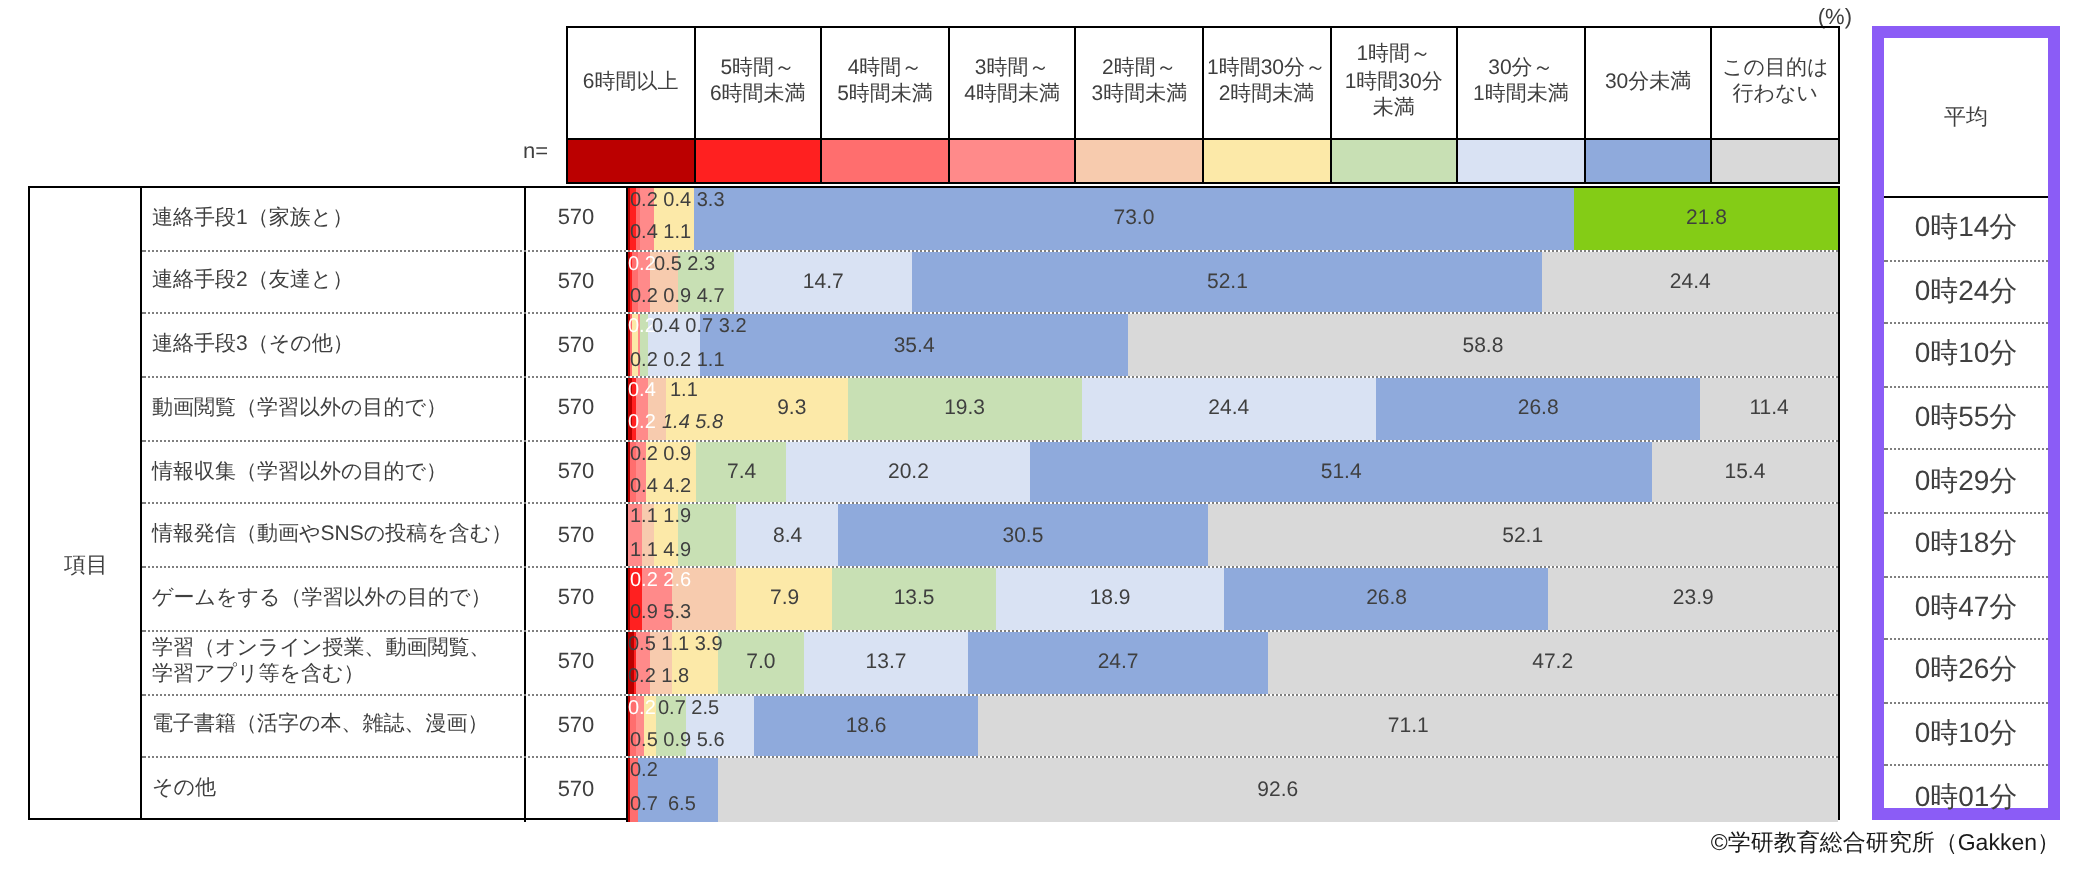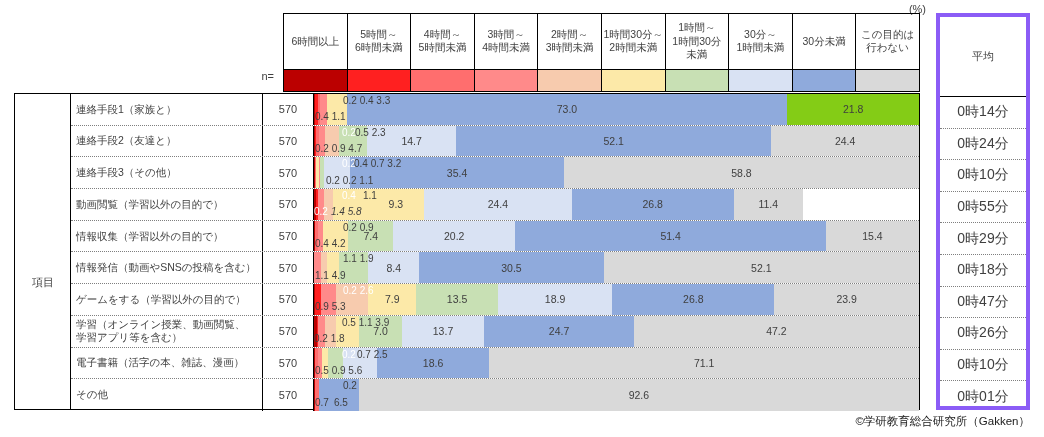--- a/index.html
+++ b/index.html
@@ -102,28 +102,28 @@
   }
   .seg .v{pointer-events:none;}
 
   
   .tiny{
     position:absolute;
     font-size:10px;line-height:1.05;
     white-space:nowrap;
     color:#3f3f3f;
   }
-  .tiny.top{top:2px;padding-left:28px;}
+  .tiny.top{top:2px;}
   .tiny.bot{bottom:2px;}
   .tiny.onred{color:#ffffff;}
 
   
   .avg{
     position:absolute;left:936px;top:13px;width:94px;height:397px;
-    border:4px solid #8b5cf6;box-sizing:border-box;
+    border:6px solid #8b5cf6;box-sizing:border-box;
   }
   .avg-head{
     height:79px;
     border-bottom:1px solid #000;
     display:flex;align-items:center;justify-content:center;
     font-size:11px;color:#3f3f3f;
   }
   .avg-body{height:316px;box-sizing:border-box;}
   .avg-row{
     height:31.6px;
@@ -243,36 +243,39 @@
             <div class="seg" style="width: 1.1%; background: rgb(217, 226, 243);"></div>
             <div class="seg" style="width: 3.2%; background: rgb(217, 226, 243);"></div>
             <div class="seg" style="width: 35.4%; background: rgb(143, 170, 220);">
               <span class="v">35.4</span>
             </div>
             <div class="seg" style="width: 58.8%; background: rgb(217, 217, 217);">
               <span class="v">58.8</span>
             </div>
             <div class="tiny top onred" style="left: 0px;">0.2</div>
             <div class="tiny top" style="left: 12px;">0.4  0.7 3.2</div>
-            <div class="tiny bot" style="left: 12px;">0.2 0.2 1.1</div>
+            <div class="tiny bot" style="left: 1px;">0.2 0.2 1.1</div>
           </div>
         </div>
         <div class="row">
           <div class="c-item">
             <div>動画閲覧（学習以外の目的で）</div>
           </div>
           <div class="c-n">570</div>
           <div class="c-bar">
             <div class="seg" style="width: 0.4%; background: rgb(187, 0, 0);"></div>
             <div class="seg" style="width: 0.2%; background: rgb(255, 32, 32);"></div>
             <div class="seg" style="width: 1.1%; background: rgb(255, 138, 138);"></div>
             <div class="seg" style="width: 1.4%; background: rgb(247, 203, 174);"></div>
             <div class="seg" style="width: 5.8%; background: rgb(252, 233, 168);"></div>
             <div class="seg" style="width: 9.3%; background: rgb(252, 233, 168);">
               <span class="v">9.3</span>
+            </div>
+            <div class="seg" style="width: 19.3%; background: rgb(200, 224, 180);">
+              <span class="v">19.3</span>
             </div>
             <div class="seg" style="width: 24.4%; background: rgb(217, 226, 243);">
               <span class="v">24.4</span>
             </div>
             <div class="seg" style="width: 26.8%; background: rgb(143, 170, 220);">
               <span class="v">26.8</span>
             </div>
             <div class="seg" style="width: 11.4%; background: rgb(217, 217, 217);">
               <span class="v">11.4</span>
             </div>

